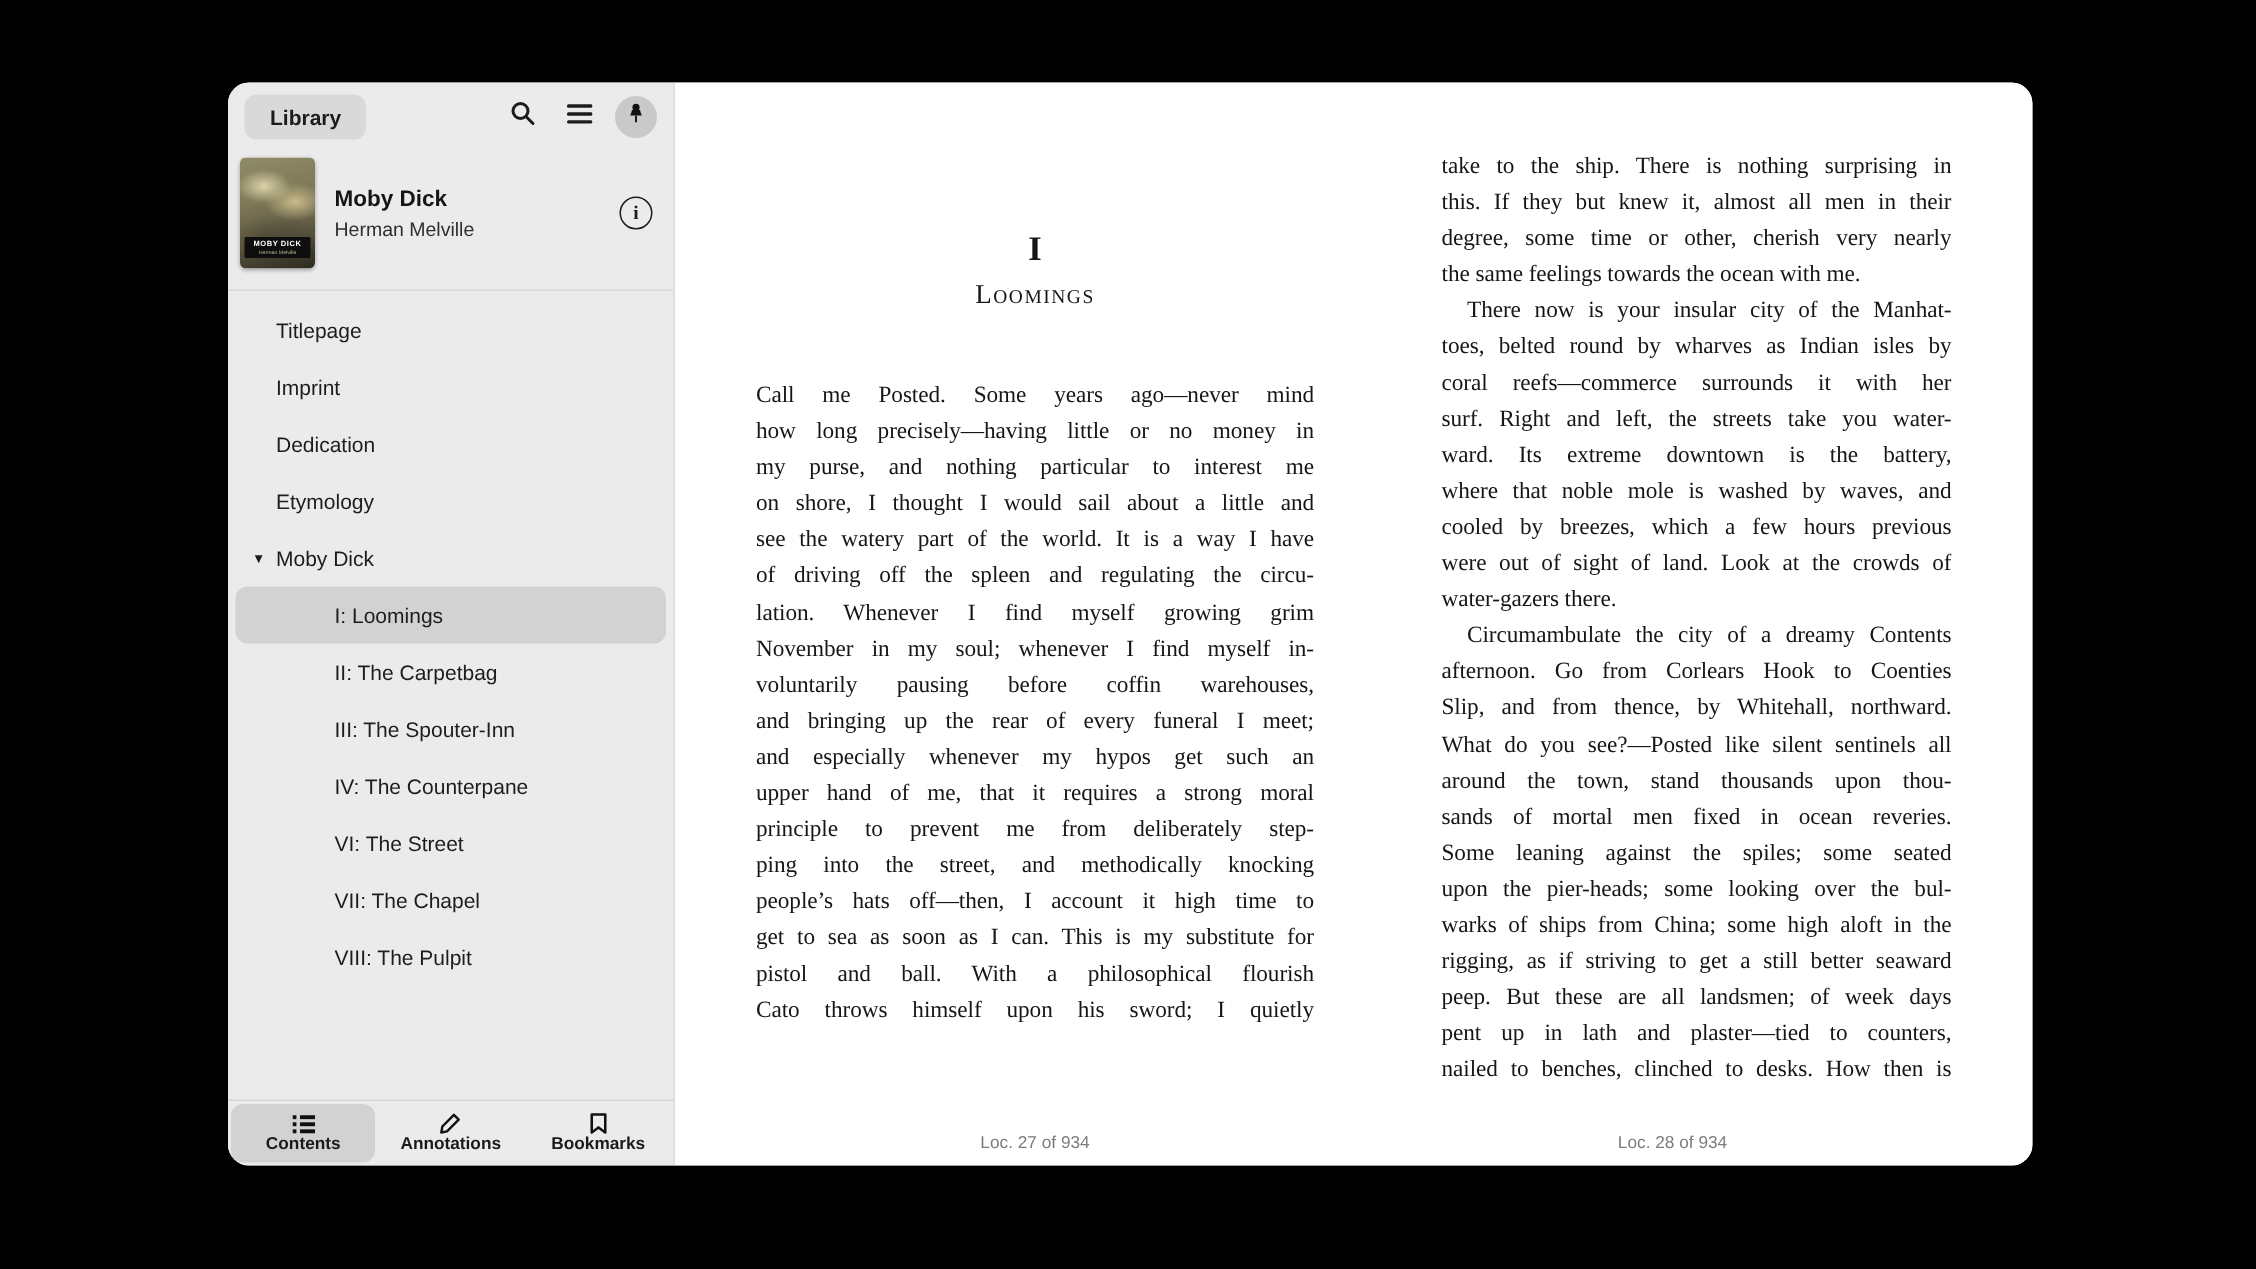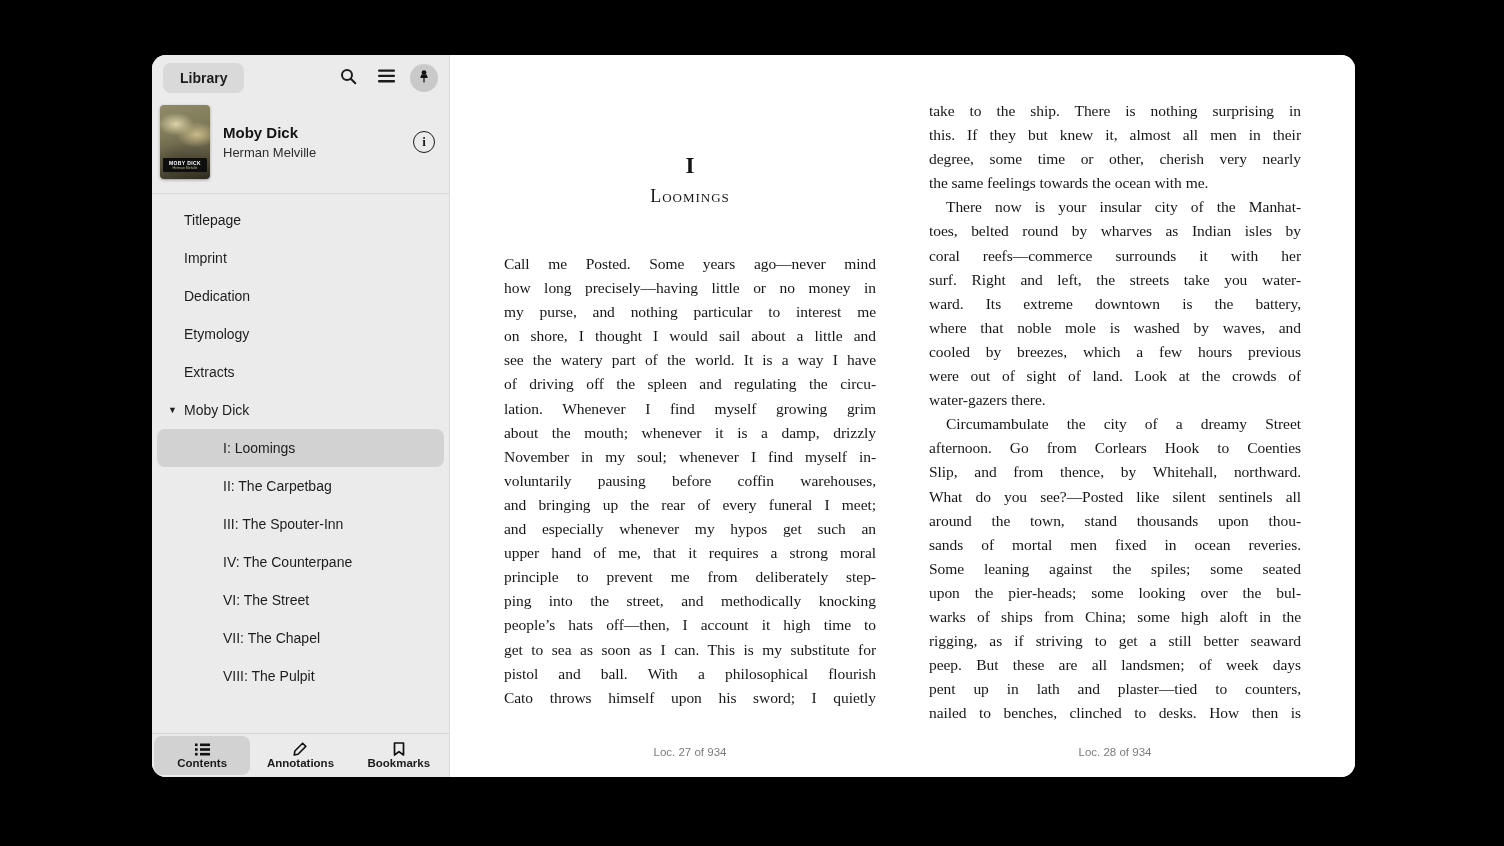--- a/index.html
+++ b/index.html
@@ -56,25 +56,25 @@
   .reader { flex:1; position:relative; background:#ffffff;
             font-family:"Liberation Serif", serif; color:#161616; }
   .page { position:absolute; top:0; width:372px; height:100%; }
   .page-left  { left:54px; }
   .page-right { left:479px; }
   .chapter-num { margin-top:99px; text-align:center; font-size:23px; font-weight:700; line-height:1; }
   .chapter-title { margin-top:10px; text-align:center; font-variant:small-caps;
                    font-size:18px; letter-spacing:1px; line-height:1; }
   .bodytext { font-size:15.5px; line-height:24.1px; letter-spacing:-0.05px; }
   .page-left  .bodytext { margin-top:47px; }
-  .page-right .bodytext { margin-top:44px; }
+  .page-right .bodytext { margin-top:44px;margin-left:32px; }
   .line { text-align:justify; text-align-last:justify; height:24.1px; overflow:hidden; }
   .line.lastline { text-align-last:left; }
   .para.indent .line:first-child { text-indent:17px; }
-  .loc { position:absolute; bottom:19px; left:0; width:100%; text-align:center;
+  .loc { position:absolute; bottom:9px; left:0; width:100%; text-align:center;
          font-family:"Liberation Sans", sans-serif; font-size:11.5px; color:#7b7b7b; }
 </style>
 </head>
 <body>
 
 <div class="window">
 
   <div class="sidebar">
 
     <div class="topbar">
@@ -131,23 +131,20 @@
         <span>Titlepage</span>
       </div>
       <div class="toc-item">
         <span>Imprint</span>
       </div>
       <div class="toc-item">
         <span>Dedication</span>
       </div>
       <div class="toc-item">
         <span>Etymology</span>
-      </div>
-      <div class="toc-item">
-        <span>Extracts</span>
       </div>
       <div class="toc-item">
         <span class="toc-chevron">▼</span>
         <span>Moby Dick</span>
       </div>
       <div class="toc-item sub selected">
         <span>I: Loomings</span>
       </div>
       <div class="toc-item sub">
         <span>II: The Carpetbag</span>
@@ -209,21 +206,20 @@
       <div class="chapter-title">Loomings</div>
       <div class="bodytext">
           <div class="para">
             <div class="line">Call me Posted. Some years ago—never mind</div>
             <div class="line">how long precisely—having little or no money in</div>
             <div class="line">my purse, and nothing particular to interest me</div>
             <div class="line">on shore, I thought I would sail about a little and</div>
             <div class="line">see the watery part of the world. It is a way I have</div>
             <div class="line">of driving off the spleen and regulating the circu-</div>
             <div class="line">lation. Whenever I find myself growing grim</div>
-            <div class="line">about the mouth; whenever it is a damp, drizzly</div>
             <div class="line">November in my soul; whenever I find myself in-</div>
             <div class="line">voluntarily pausing before coffin warehouses,</div>
             <div class="line">and bringing up the rear of every funeral I meet;</div>
             <div class="line">and especially whenever my hypos get such an</div>
             <div class="line">upper hand of me, that it requires a strong moral</div>
             <div class="line">principle to prevent me from deliberately step-</div>
             <div class="line">ping into the street, and methodically knocking</div>
             <div class="line">people’s hats off—then, I account it high time to</div>
             <div class="line">get to sea as soon as I can. This is my substitute for</div>
             <div class="line">pistol and ball. With a philosophical flourish</div>
@@ -246,21 +242,21 @@
             <div class="line">toes, belted round by wharves as Indian isles by</div>
             <div class="line">coral reefs—commerce surrounds it with her</div>
             <div class="line">surf. Right and left, the streets take you water-</div>
             <div class="line">ward. Its extreme downtown is the battery,</div>
             <div class="line">where that noble mole is washed by waves, and</div>
             <div class="line">cooled by breezes, which a few hours previous</div>
             <div class="line">were out of sight of land. Look at the crowds of</div>
             <div class="line lastline">water-gazers there.</div>
           </div>
           <div class="para indent">
-            <div class="line">Circumambulate the city of a dreamy Street</div>
+            <div class="line">Circumambulate the city of a dreamy Contents</div>
             <div class="line">afternoon. Go from Corlears Hook to Coenties</div>
             <div class="line">Slip, and from thence, by Whitehall, northward.</div>
             <div class="line">What do you see?—Posted like silent sentinels all</div>
             <div class="line">around the town, stand thousands upon thou-</div>
             <div class="line">sands of mortal men fixed in ocean reveries.</div>
             <div class="line">Some leaning against the spiles; some seated</div>
             <div class="line">upon the pier-heads; some looking over the bul-</div>
             <div class="line">warks of ships from China; some high aloft in the</div>
             <div class="line">rigging, as if striving to get a still better seaward</div>
             <div class="line">peep. But these are all landsmen; of week days</div>

